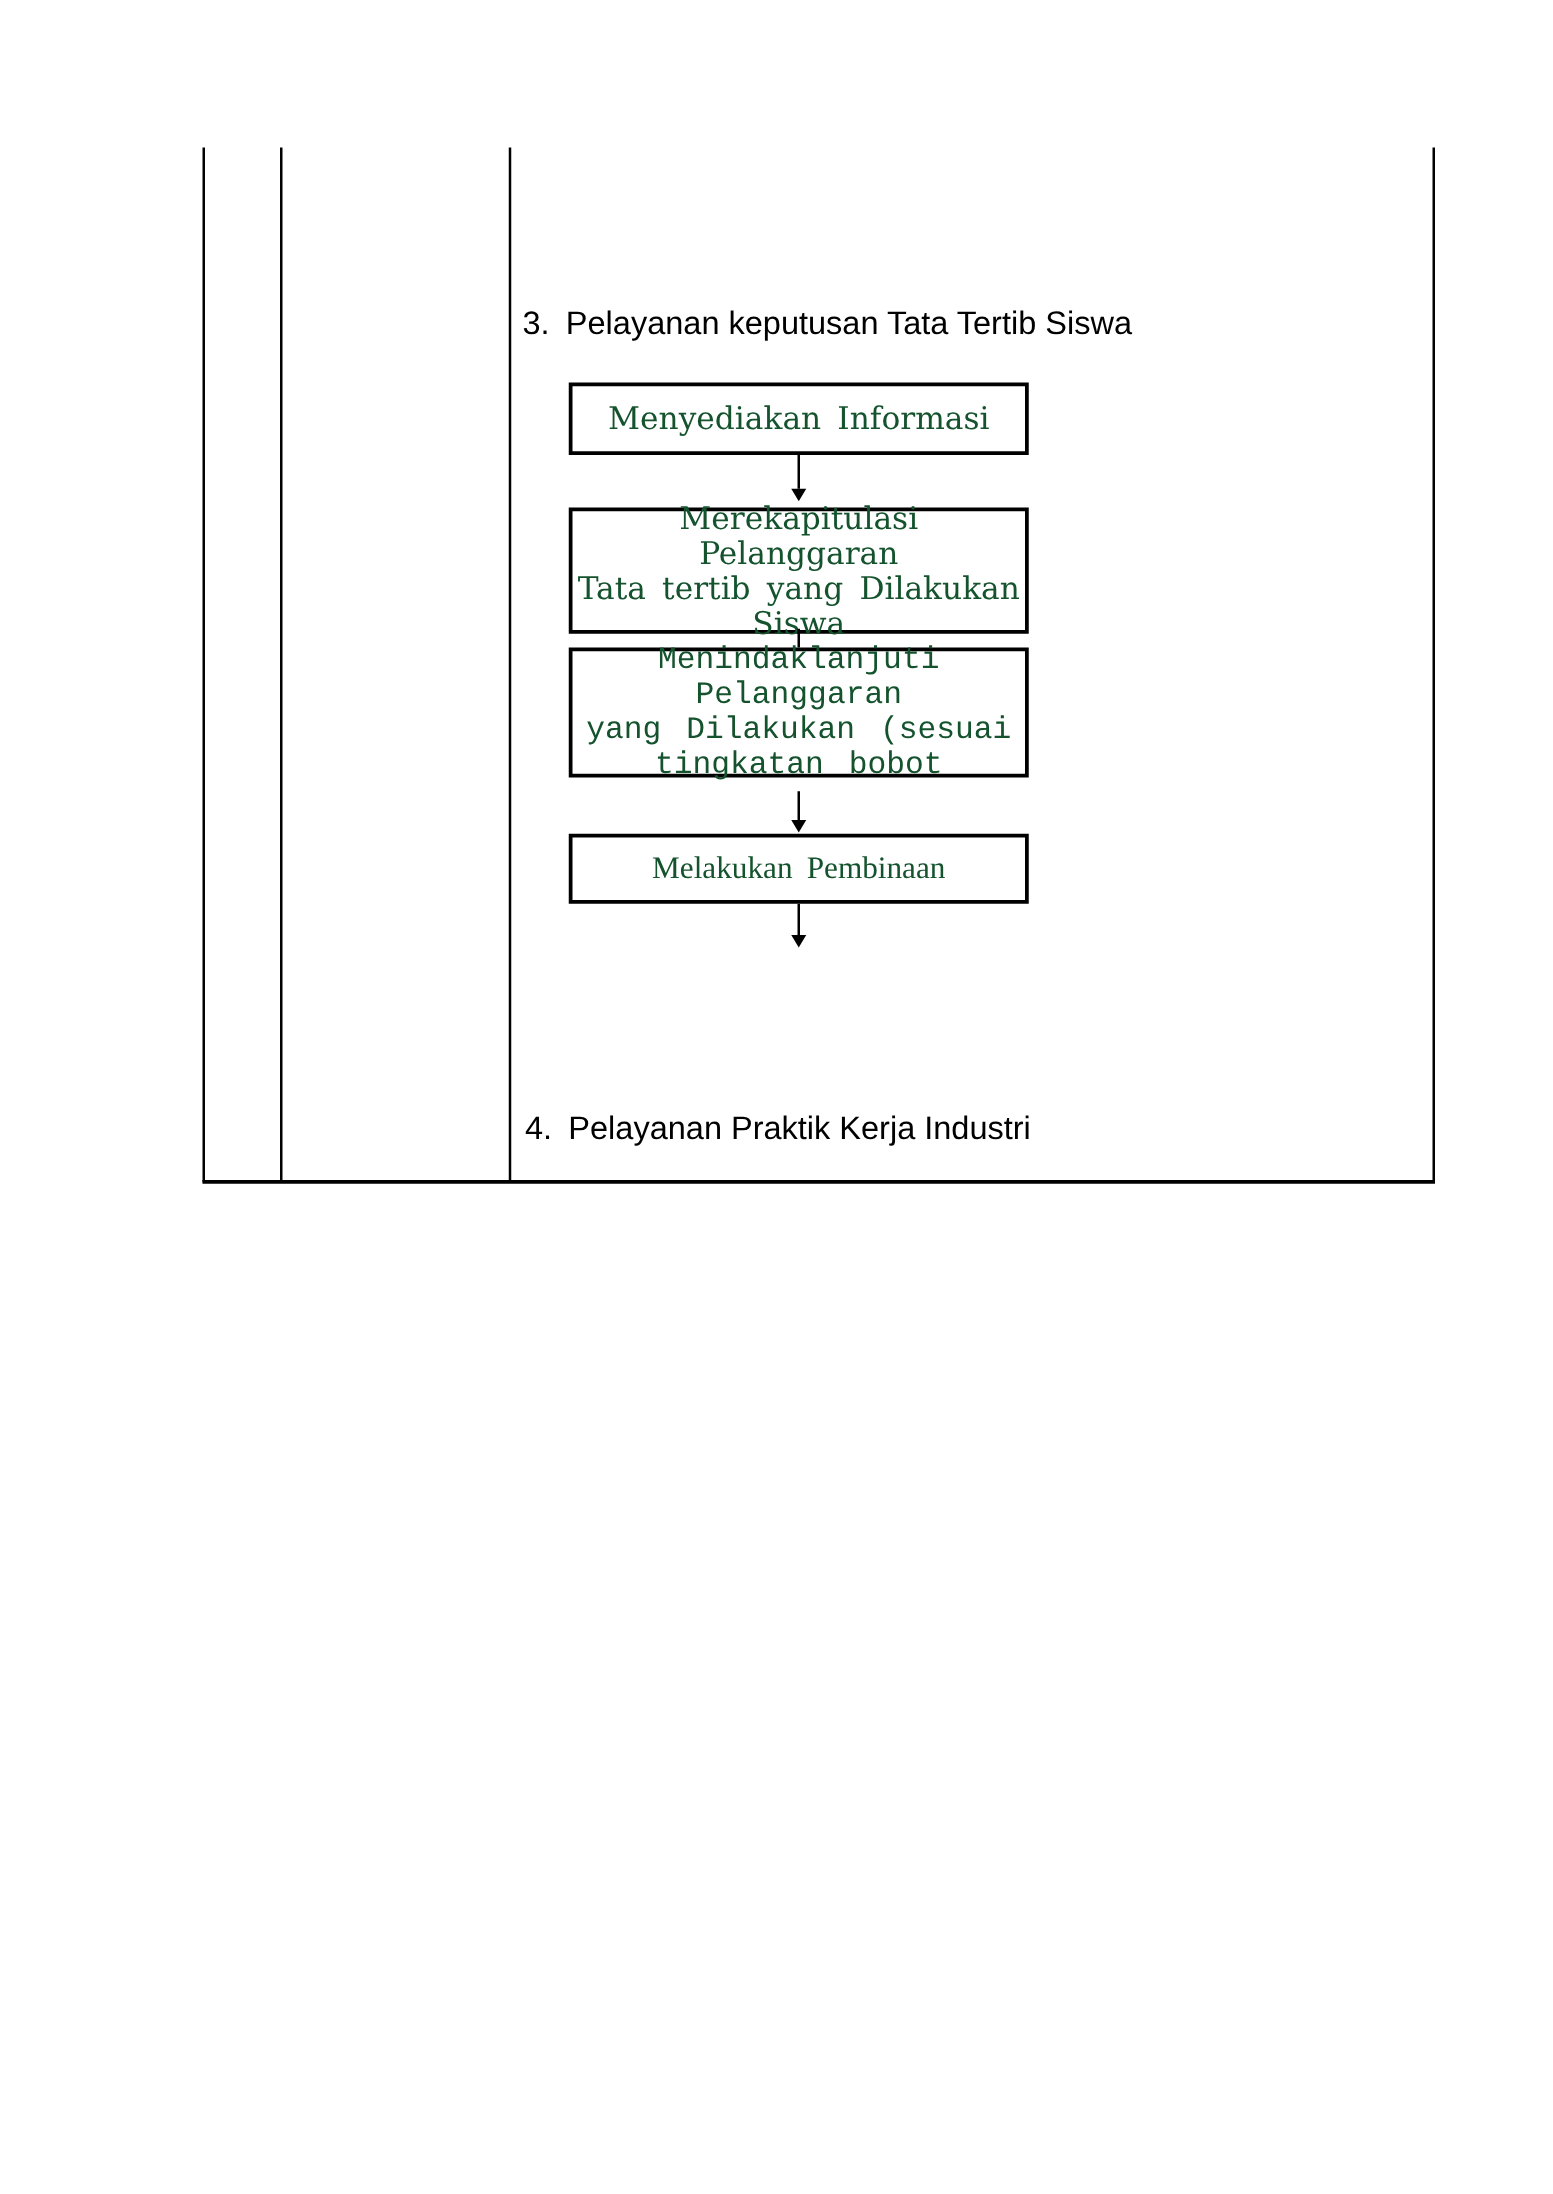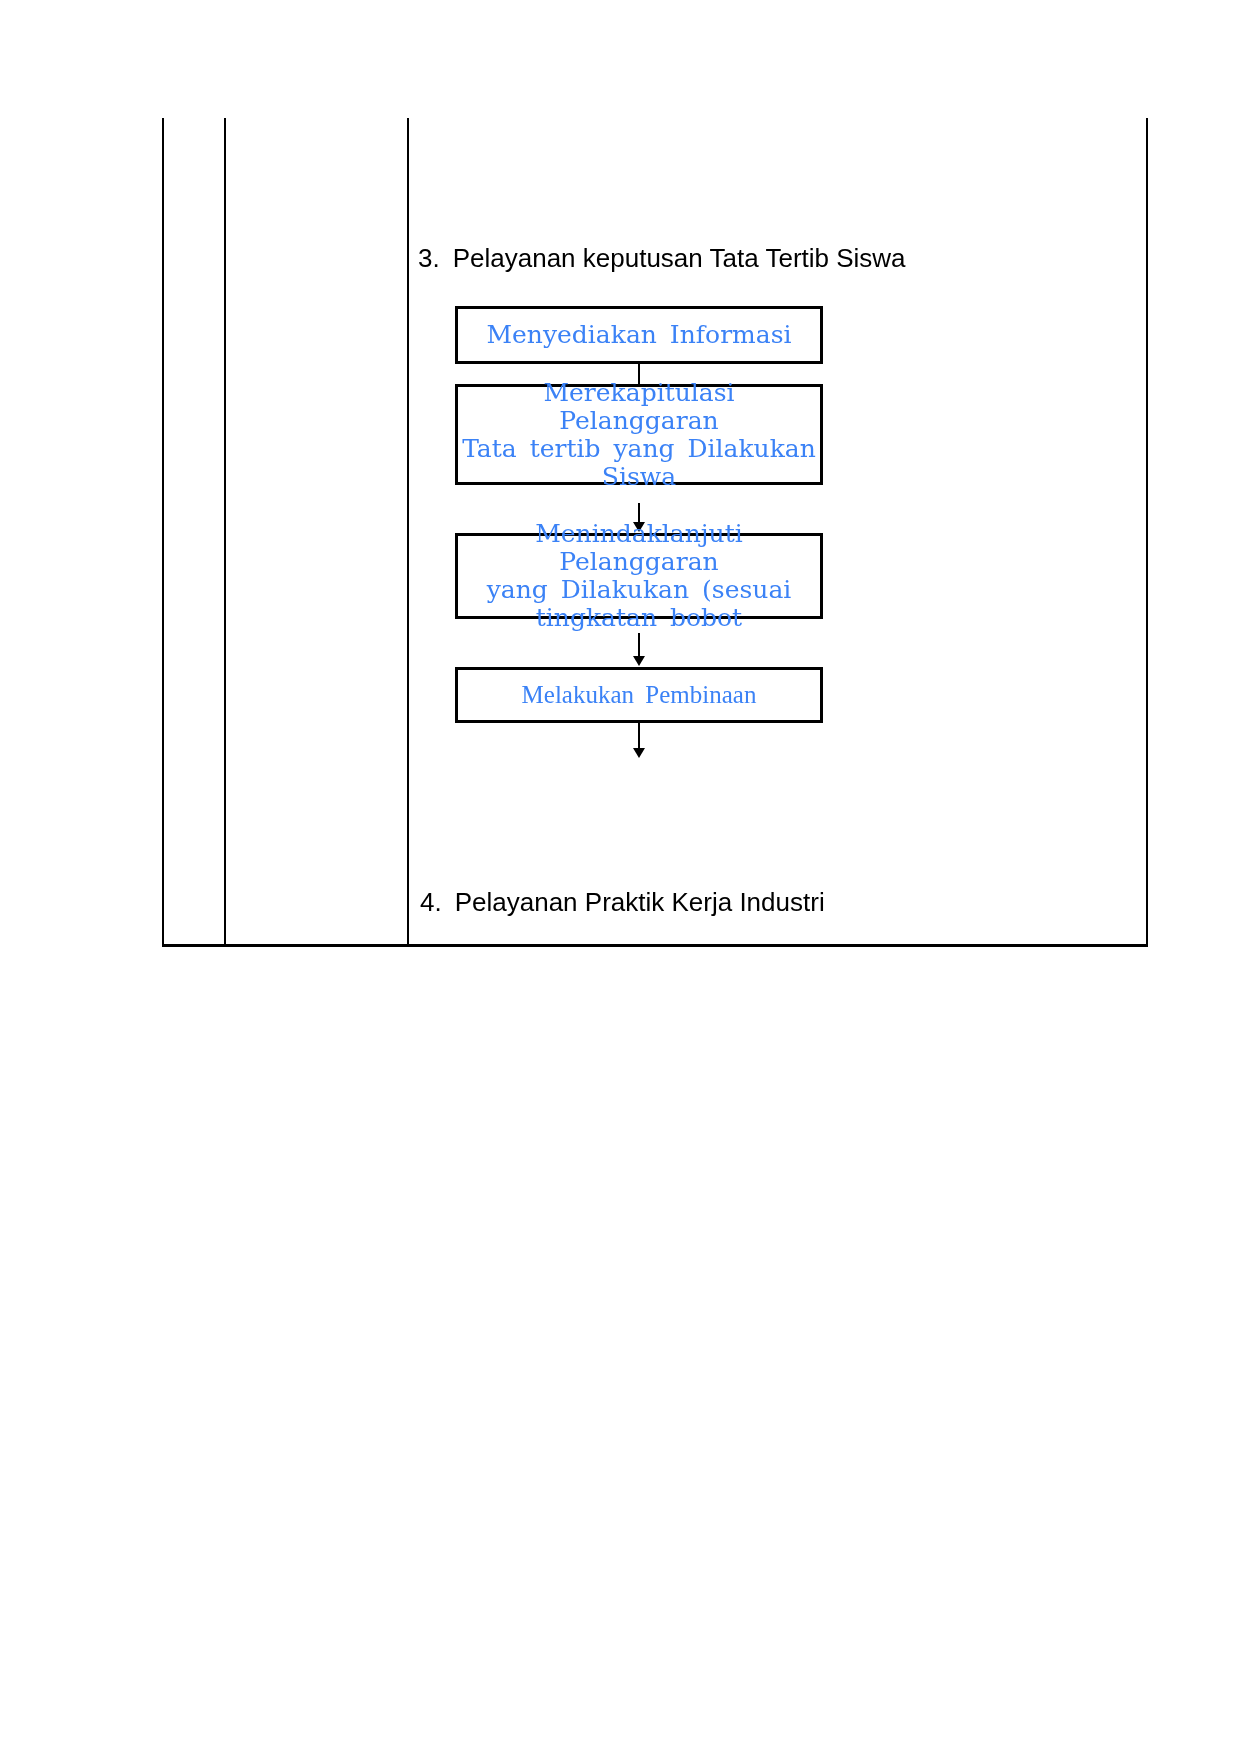--- a/index.html
+++ b/index.html
@@ -54,25 +54,25 @@
     background: #ffffff;
     display: flex;
     align-items: center;
     justify-content: center;
     text-align: center;
     font-family: "DejaVu Serif", serif;
     font-size: 25px;
     line-height: 28px;
     white-space: pre-line;
     word-spacing: 5px;
-    color: #3b82f6;
+    color: #14532d;
   }
   .b1 { top: 306px; height: 58px; }
-  .b2 { top: 384px; height: 101px; }
-  .b3 { top: 533px; height: 86px; }
+  .b2 { top: 406px; height: 101px; }
+  .b3 { top: 518px; height: 104px; font-family: Liberation Mono, monospace; }
   .b4 { top: 667px; height: 56px; font-family: Liberation Serif, serif; }
   .b5 { top: 758px; height: 89px; }
   
   .arrow-shaft {
     position: absolute;
     left: 638px;
     width: 2px;
     background: #000000;
   }
   .arrow-head {

